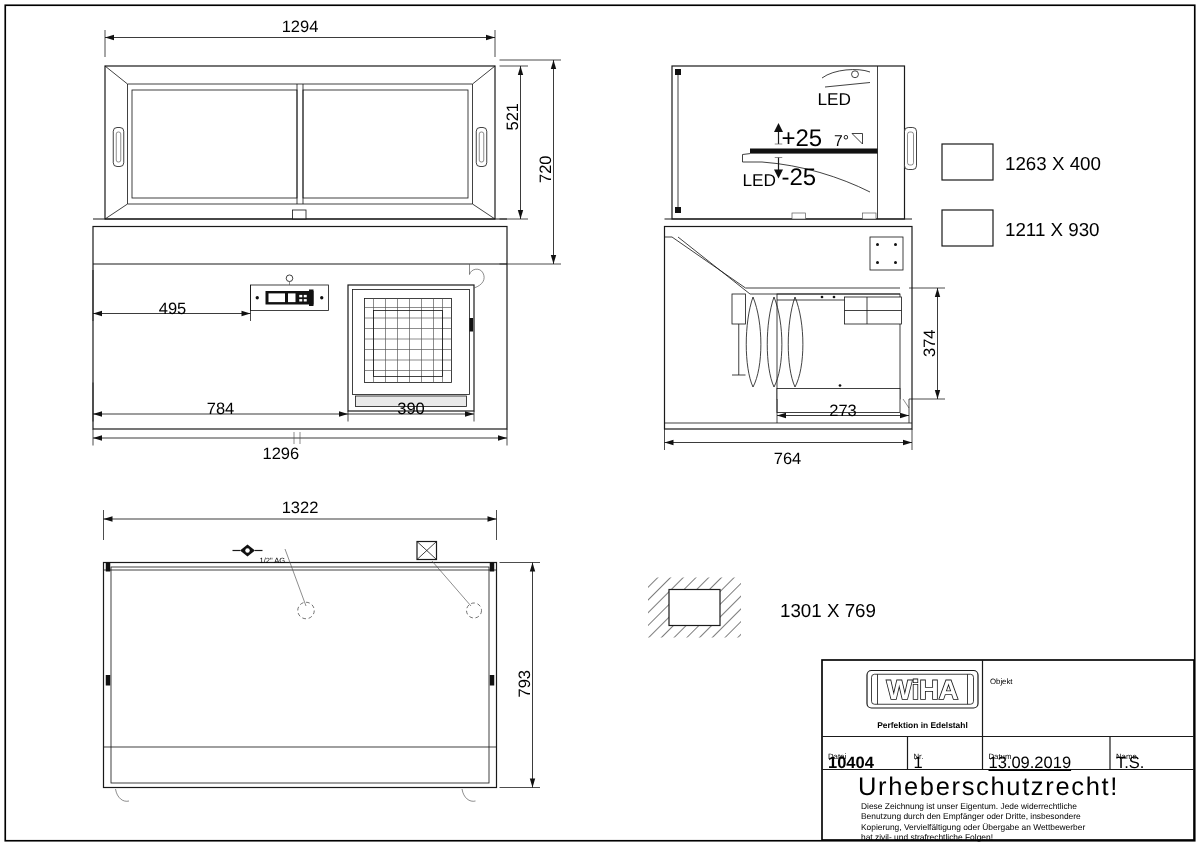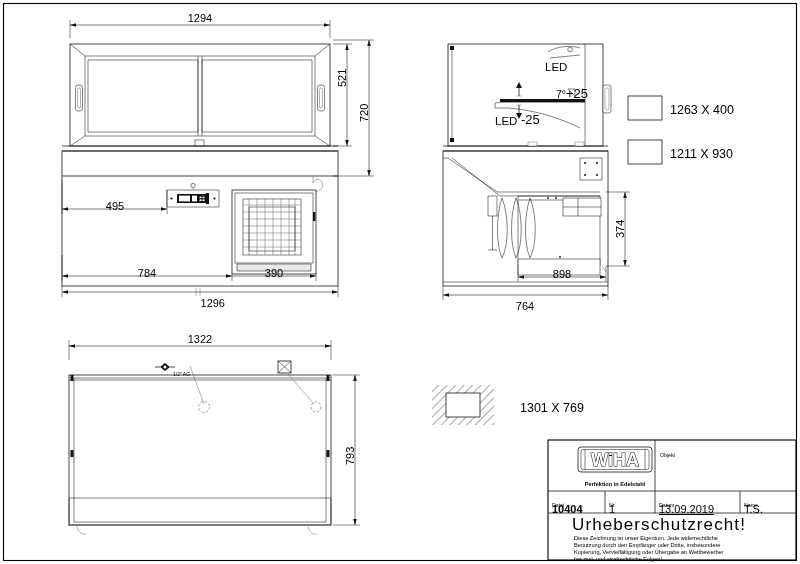--- a/index.html
+++ b/index.html
@@ -387,45 +387,45 @@
 
 <div style="position:absolute;left:90px;top:196px;width:50px;text-align:center;">
   <span style="font-size:11px;">495</span>
 </div>
 <div style="position:absolute;left:122px;top:263px;width:50px;text-align:center;">
   <span style="font-size:11px;">784</span>
 </div>
 <div style="position:absolute;left:249px;top:263px;width:50px;text-align:center;">
   <span style="font-size:11px;">390</span>
 </div>
-<div style="position:absolute;left:175px;top:293px;width:50px;text-align:right;">
+<div style="position:absolute;left:175px;top:293px;width:50px;text-align:left;">
   <span style="font-size:11px;">1296</span>
 </div>
 
 <div style="position:absolute;left:545px;top:57px;">
   <span style="font-size:11.5px;">LED</span>
 </div>
 <div style="position:absolute;left:495px;top:111px;">
   <span style="font-size:11.5px;">LED</span>
 </div>
 <div style="position:absolute;left:521px;top:84px;">
-  <span style="font-size:13px;padding-left:45px;">+25</span>
+  <span style="font-size:16px;">+25</span>
 </div>
 <div style="position:absolute;left:521px;top:110px;">
-  <span style="font-size:13px;">-25</span>
+  <span style="font-size:16px;">-25</span>
 </div>
 <div style="position:absolute;left:556px;top:84px;">
   <span style="font-size:10.5px;">7°</span>
 </div>
 
 <div style="position:absolute;left:610px;top:238px;transform:rotate(-90deg);transform-origin:left top;">
   <span style="font-size:11px;">374</span>
 </div>
 <div style="position:absolute;left:537px;top:264px;width:50px;text-align:center;">
-  <span style="font-size:11px;">898</span>
+  <span style="font-size:11px;">273</span>
 </div>
 <div style="position:absolute;left:500px;top:296px;width:50px;text-align:center;">
   <span style="font-size:11px;">764</span>
 </div>
 
 <div style="position:absolute;left:175px;top:329px;width:50px;text-align:center;">
   <span style="font-size:11px;">1322</span>
 </div>
 <div style="position:absolute;left:340px;top:465px;transform:rotate(-90deg);transform-origin:left top;">
   <span style="font-size:11px;">793</span>

